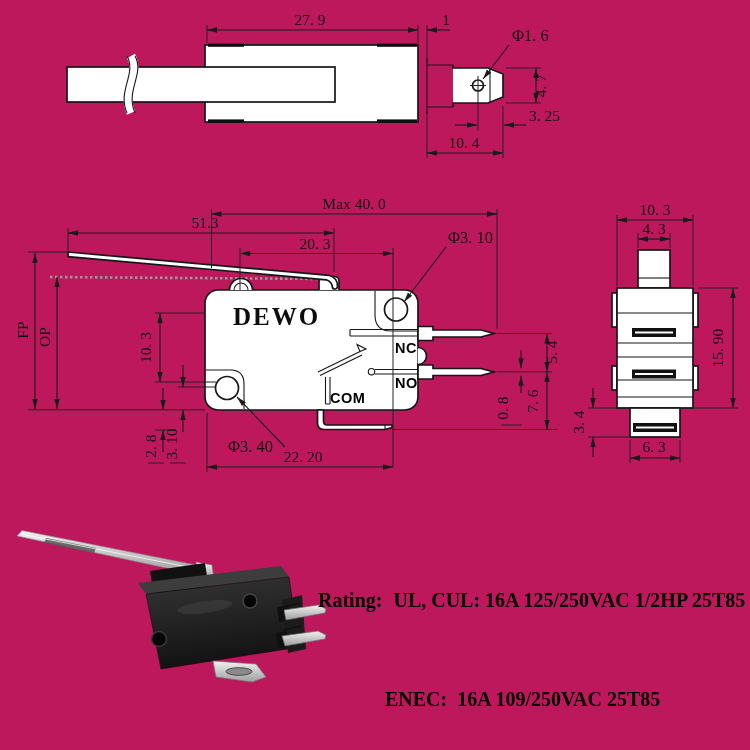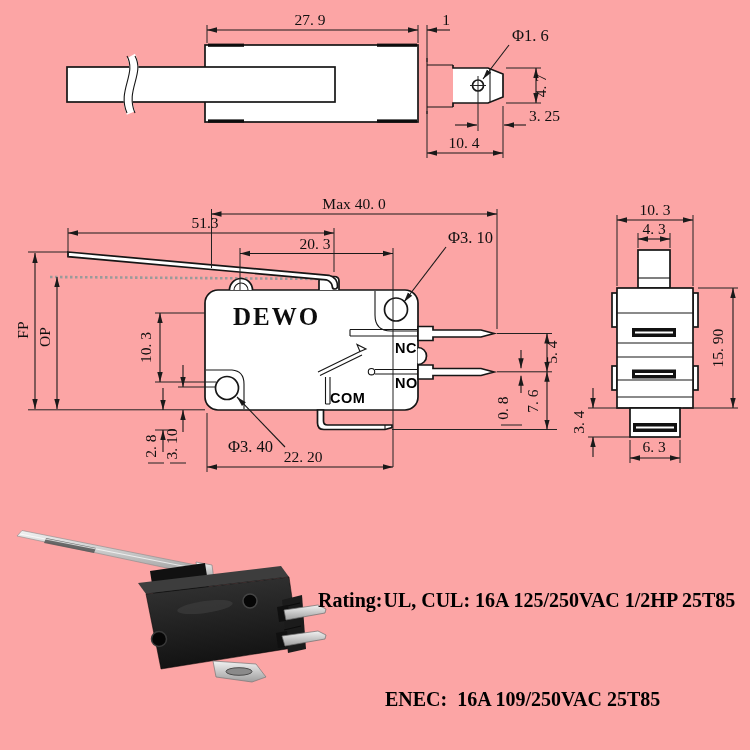--- a/index.html
+++ b/index.html
@@ -1,35 +1,35 @@
 <!DOCTYPE html>
 <html><head>
 <meta charset="utf-8">
 <style>
   html,body{margin:0;padding:0;background:#fff;}
-  #stage{position:relative;width:750px;height:750px;background:#fca5a5;overflow:hidden;
+  #stage{position:relative;width:750px;height:750px;background:#be185d;overflow:hidden;
          font-family:"Liberation Serif",serif;}
   svg{position:absolute;display:block;}
   #lever-view{left:0;top:0;}
   #main-views{left:0;top:175px;}
   #photo-view{left:0;top:505px;}
   .out{fill:#ffffff;stroke:#161616;stroke-width:1.7;}
   .thin{fill:none;stroke:#161616;stroke-width:1.1;}
   .ext{stroke:#222222;stroke-width:1;fill:none;}
   .dim{stroke:#1a1a1a;stroke-width:1.1;fill:none;}
   .dimtxt{font-family:"Liberation Serif",serif;font-size:15.5px;fill:#101010;}
   .dimtxt2{font-family:"Liberation Serif",serif;font-size:16.5px;fill:#101010;}
   .brand{font-family:"Liberation Serif",serif;font-size:25px;font-weight:700;letter-spacing:2px;fill:#0d0d0d;}
   .term{font-family:"Liberation Sans",sans-serif;font-size:14.5px;font-weight:700;letter-spacing:.5px;fill:#000;}
   .weld{fill:#0d0d0d;}
   .specs{position:absolute;left:318px;top:518px;color:#000;white-space:pre;
          font-family:"Liberation Serif",serif;font-size:20px;line-height:33px;font-weight:600;}
   .spec-row{height:33px;}
   .spec-indent{padding-left:67px;}
-  .spec-val{margin-left:1px;}
+  .spec-val{margin-left:11px;}
 </style>
 </head>
 <body>
 
 <div id="stage">
 
   <svg id="lever-view" width="750" height="175" viewBox="0 0 750 175">
     <defs>
       <marker id="arrA" viewBox="0 0 10 7" refX="10" refY="3.5" markerWidth="10" markerHeight="7" markerUnits="userSpaceOnUse" orient="auto-start-reverse">
         <path d="M0 0.8 L10 3.5 L0 6.2 Z" fill="#1a1a1a"></path>

